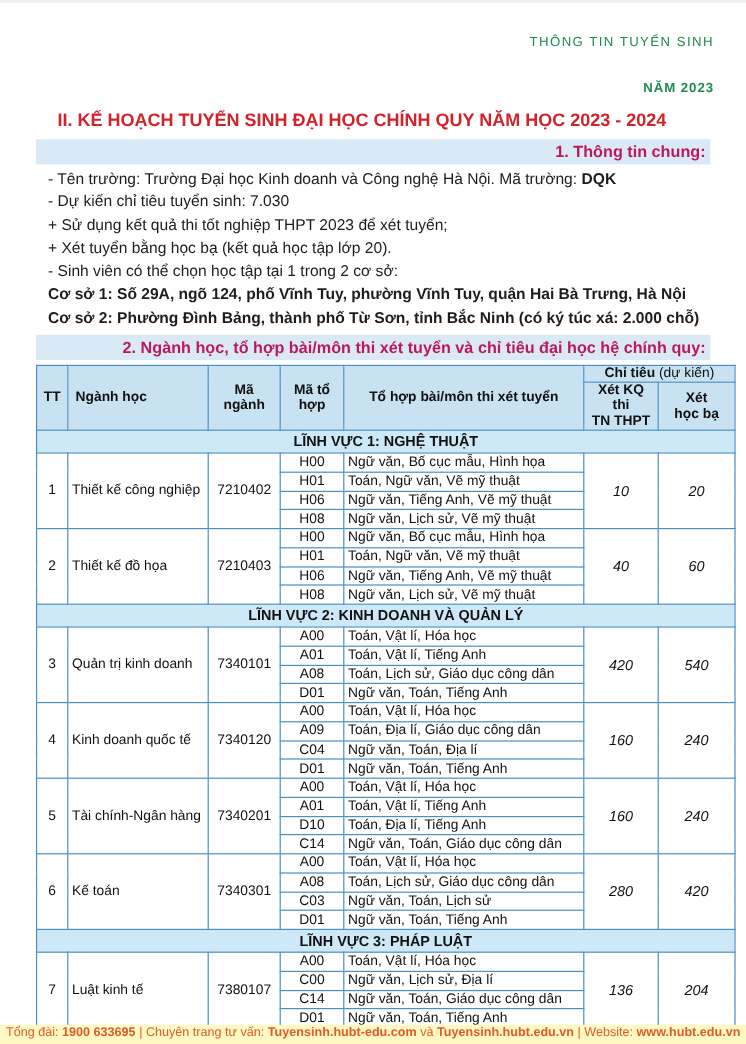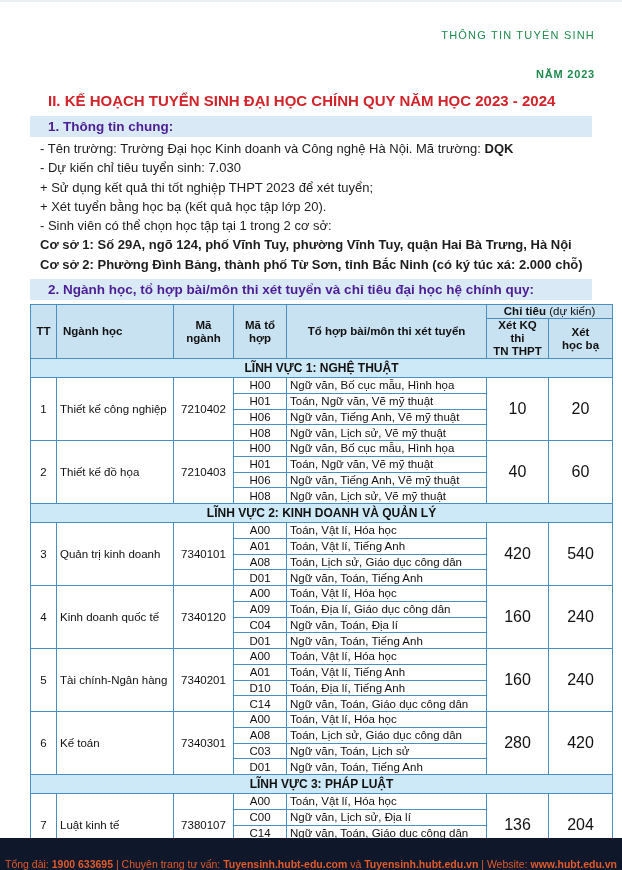--- a/index.html
+++ b/index.html
@@ -23,24 +23,25 @@
   .doc-title {
     margin:10px 30px 0 48px;
     color:#d2232a;
     font-weight:bold;
     font-size:15px;
     line-height:20px;
   }
   .section-heading {
     margin:5px 30px 0 30px;
     background:#d9eaf6;
-    color:#4c1d95;
+    color:#be185d;
     font-weight:bold;
     font-size:13.5px;
     padding:3px 4px 3px 18px;
+    text-align:right;
   }
   .info-lines { margin:2px 30px 0 40px; font-size:13px; line-height:19.3px; color:#1d1d1f; }
   .info-line .b { font-weight:bold; }
   .tbl-wrap { margin:4px 30px 0 30px; }
   table.adm {
     border-collapse:collapse;
     width:582px;
     table-layout:fixed;
     font-size:11.5px;
     color:#111;
@@ -65,29 +66,29 @@
     background:#cde8f6;
     font-weight:bold;
     text-align:center;
     font-size:12px;
     height:18px;
   }
   td.c-tt, td.c-code, td.c-combo-code, td.c-quota { text-align:center; vertical-align:middle; }
   td.c-major { text-align:left; padding-left:6px; vertical-align:middle; }
   td.c-subjects { text-align:left; padding-left:5px; }
   tr.sub { height:15.75px; }
-  td.c-quota { font-size:16px; }
+  td.c-quota { font-size:12px;font-style:italic; }
   .page-footer {
     position:absolute;
     left:0; bottom:0;
-    width:100%; height:32px;
-    background:#0f172a;
+    width:100%; height:16px;
+    background:#fef9c3;
     color:#e05a2b;
     font-size:10.5px;
-    display:flex; align-items:flex-end; justify-content:center;
+    display:flex; align-items:flex-start; justify-content:center;
     white-space:pre;
   }
   .page-footer .b { font-weight:bold; }
 </style>
 </head>
 <body>
 
 <div class="page">
 
   <div class="masthead">

